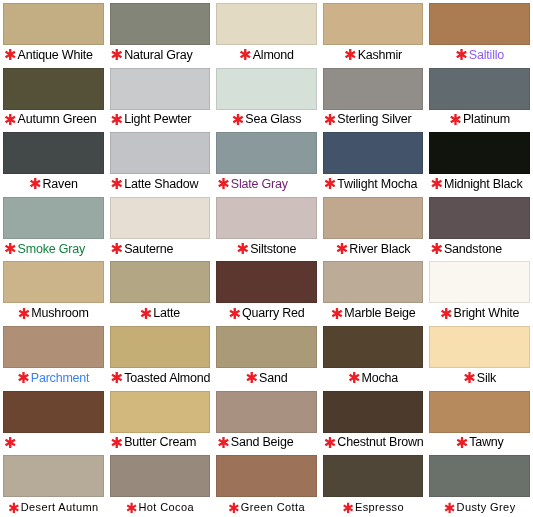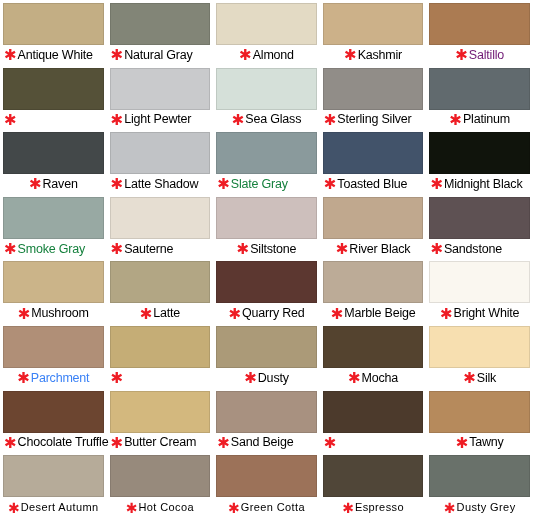--- a/index.html
+++ b/index.html
@@ -130,29 +130,30 @@
         <div class="swatch-chip" title="Kashmir" style="background-color: rgb(204, 177, 137);"></div>
         <div class="swatch-label center">
           <span class="asterisk" style="color: rgb(238, 28, 36);">✱</span>
           <span class="label-text" style="color: rgb(0, 0, 0);">Kashmir</span>
         </div>
       </div>
       <div class="swatch-cell">
         <div class="swatch-chip" title="Saltillo" style="background-color: rgb(171, 123, 82);"></div>
         <div class="swatch-label center">
           <span class="asterisk" style="color: rgb(238, 28, 36);">✱</span>
-          <span class="label-text" style="color: #701a75;">Saltillo</span>
+          <span class="label-text" style="color: #8b5cf6;">Saltillo</span>
         </div>
       </div>
     </div>
     <div class="swatch-row">
       <div class="swatch-cell">
         <div class="swatch-chip" title="Autumn Green" style="background-color: rgb(85, 81, 56);"></div>
         <div class="swatch-label">
           <span class="asterisk" style="color: rgb(238, 28, 36);">✱</span>
+          <span class="label-text" style="color: rgb(0, 0, 0);">Autumn Green</span>
         </div>
       </div>
       <div class="swatch-cell">
         <div class="swatch-chip" title="Light Pewter" style="background-color: rgb(201, 202, 204);"></div>
         <div class="swatch-label">
           <span class="asterisk" style="color: rgb(238, 28, 36);">✱</span>
           <span class="label-text" style="color: rgb(0, 0, 0);">Light Pewter</span>
         </div>
       </div>
       <div class="swatch-cell">
@@ -189,28 +190,28 @@
         <div class="swatch-chip" title="Silver Shadow" style="background-color: rgb(193, 195, 198);"></div>
         <div class="swatch-label">
           <span class="asterisk" style="color: rgb(238, 28, 36);">✱</span>
           <span class="label-text" style="color: rgb(0, 0, 0);">Latte Shadow</span>
         </div>
       </div>
       <div class="swatch-cell">
         <div class="swatch-chip" title="Slate Gray" style="background-color: rgb(138, 154, 156);"></div>
         <div class="swatch-label">
           <span class="asterisk" style="color: rgb(238, 28, 36);">✱</span>
-          <span class="label-text" style="color: #15803d;">Slate Gray</span>
+          <span class="label-text" style="color: #701a75;">Slate Gray</span>
         </div>
       </div>
       <div class="swatch-cell">
         <div class="swatch-chip" title="Twilight Blue" style="background-color: rgb(66, 83, 106);"></div>
         <div class="swatch-label">
           <span class="asterisk" style="color: rgb(238, 28, 36);">✱</span>
-          <span class="label-text" style="color: rgb(0, 0, 0);">Toasted Blue</span>
+          <span class="label-text" style="color: rgb(0, 0, 0);">Twilight Mocha</span>
         </div>
       </div>
       <div class="swatch-cell">
         <div class="swatch-chip" title="Midnight Black" style="background-color: rgb(16, 20, 12);"></div>
         <div class="swatch-label">
           <span class="asterisk" style="color: rgb(238, 28, 36);">✱</span>
           <span class="label-text" style="color: rgb(0, 0, 0);">Midnight Black</span>
         </div>
       </div>
     </div>
@@ -293,27 +294,28 @@
         <div class="swatch-chip" title="Parchment" style="background-color: rgb(176, 143, 119);"></div>
         <div class="swatch-label center">
           <span class="asterisk" style="color: rgb(238, 28, 36);">✱</span>
           <span class="label-text" style="color: #3b82f6;">Parchment</span>
         </div>
       </div>
       <div class="swatch-cell">
         <div class="swatch-chip" title="Toasted Almond" style="background-color: rgb(197, 173, 118);"></div>
         <div class="swatch-label">
           <span class="asterisk" style="color: rgb(238, 28, 36);">✱</span>
+          <span class="label-text" style="color: rgb(0, 0, 0);">Toasted Almond</span>
         </div>
       </div>
       <div class="swatch-cell">
         <div class="swatch-chip" title="Hemp" style="background-color: rgb(171, 154, 120);"></div>
         <div class="swatch-label center">
           <span class="asterisk" style="color: rgb(238, 28, 36);">✱</span>
-          <span class="label-text" style="color: rgb(0, 0, 0);">Dusty</span>
+          <span class="label-text" style="color: rgb(0, 0, 0);">Sand</span>
         </div>
       </div>
       <div class="swatch-cell">
         <div class="swatch-chip" title="Mocha" style="background-color: rgb(84, 67, 47);"></div>
         <div class="swatch-label center">
           <span class="asterisk" style="color: rgb(238, 28, 36);">✱</span>
           <span class="label-text" style="color: rgb(0, 0, 0);">Mocha</span>
         </div>
       </div>
       <div class="swatch-cell">
@@ -322,41 +324,41 @@
           <span class="asterisk" style="color: rgb(238, 28, 36);">✱</span>
           <span class="label-text" style="color: rgb(0, 0, 0);">Silk</span>
         </div>
       </div>
     </div>
     <div class="swatch-row">
       <div class="swatch-cell">
         <div class="swatch-chip" title="Chocolate Truffle" style="background-color: rgb(108, 69, 48);"></div>
         <div class="swatch-label">
           <span class="asterisk" style="color: rgb(238, 28, 36);">✱</span>
-          <span class="label-text" style="color: rgb(0, 0, 0);">Chocolate Truffle</span>
         </div>
       </div>
       <div class="swatch-cell">
         <div class="swatch-chip" title="Butter Cream" style="background-color: rgb(211, 184, 126);"></div>
         <div class="swatch-label">
           <span class="asterisk" style="color: rgb(238, 28, 36);">✱</span>
           <span class="label-text" style="color: rgb(0, 0, 0);">Butter Cream</span>
         </div>
       </div>
       <div class="swatch-cell">
         <div class="swatch-chip" title="Sand Beige" style="background-color: rgb(168, 145, 128);"></div>
         <div class="swatch-label">
           <span class="asterisk" style="color: rgb(238, 28, 36);">✱</span>
           <span class="label-text" style="color: rgb(0, 0, 0);">Sand Beige</span>
         </div>
       </div>
       <div class="swatch-cell">
         <div class="swatch-chip" title="Chestnut Brown" style="background-color: rgb(76, 58, 44);"></div>
         <div class="swatch-label">
           <span class="asterisk" style="color: rgb(238, 28, 36);">✱</span>
+          <span class="label-text" style="color: rgb(0, 0, 0);">Chestnut Brown</span>
         </div>
       </div>
       <div class="swatch-cell">
         <div class="swatch-chip" title="Tawny" style="background-color: rgb(182, 138, 92);"></div>
         <div class="swatch-label center">
           <span class="asterisk" style="color: rgb(238, 28, 36);">✱</span>
           <span class="label-text" style="color: rgb(0, 0, 0);">Tawny</span>
         </div>
       </div>
     </div>

